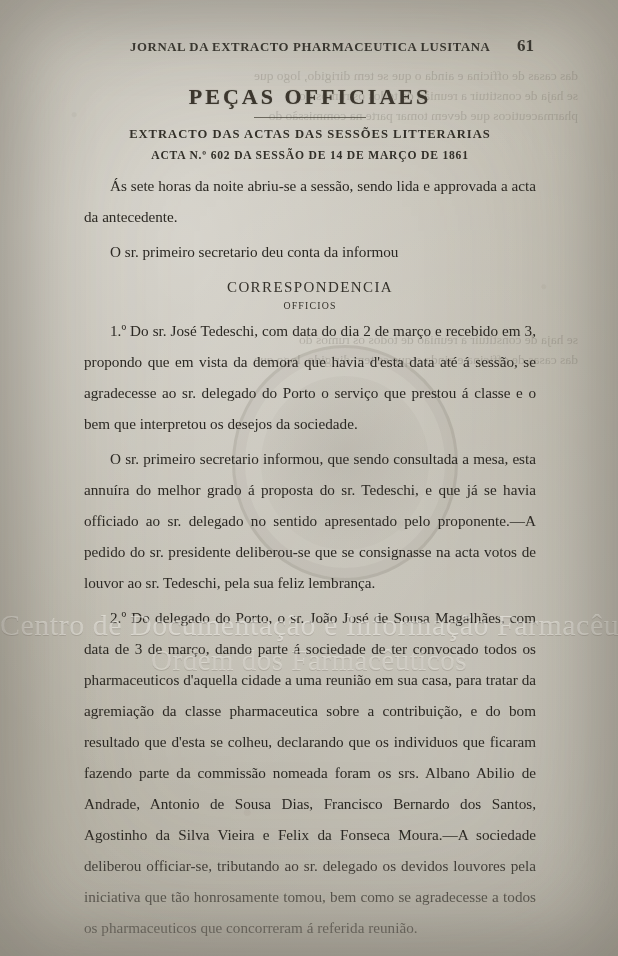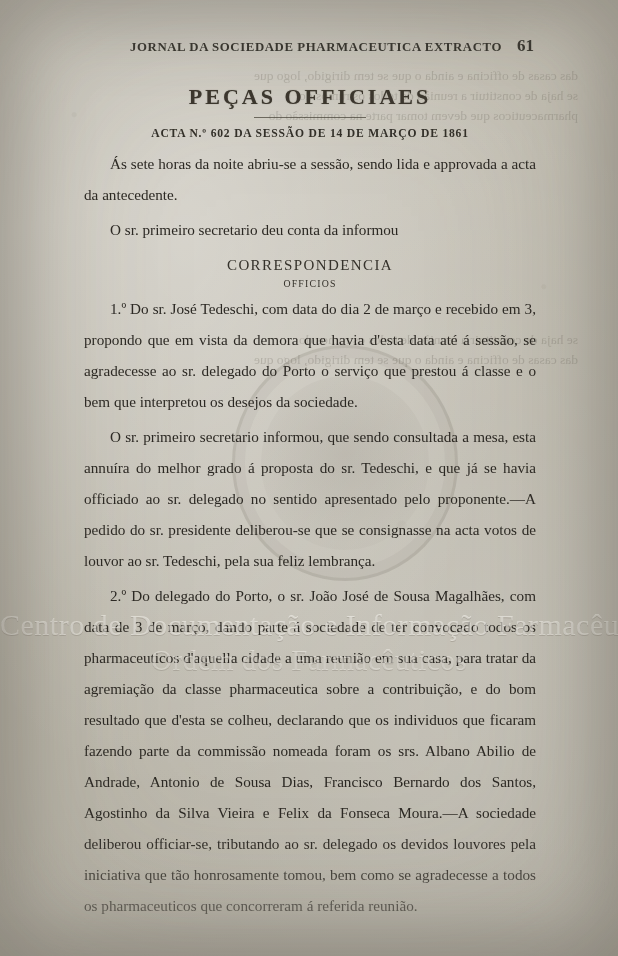--- a/index.html
+++ b/index.html
@@ -222,27 +222,28 @@
   <div class="bleedthrough b2">
     <div>se haja de constituir a reunião de todos os rumos do</div>
     <div>das casas de officina e ainda o que se tem dirigido, logo que</div>
   </div>
 
   <div class="stamp"></div>
 
   <div class="content">
 
     <div class="runhead">
-      <span class="title">JORNAL DA SOCIEDADE PHARMACEUTICA EXTRACTO</span>
+      <span class="title">JORNAL DA EXTRACTO PHARMACEUTICA LUSITANA</span>
       <span class="folio">61</span>
     </div>
 
     <div class="headings">
       <div class="h-main">PEÇAS OFFICIAES</div>
       <div class="rule"></div>
+      <div class="h-sub">EXTRACTO DAS ACTAS DAS SESSÕES LITTERARIAS</div>
       <div class="h-acta">ACTA N.º 602 DA SESSÃO DE 14 DE MARÇO DE 1861</div>
     </div>
 
     <div class="para first">Ás sete horas da noite abriu-se a sessão, sendo lida e approvada a acta da antecedente.</div>
     <div class="para">O sr. primeiro secretario deu conta da informou</div>
 
     <div class="center-label">CORRESPONDENCIA</div>
     <div class="center-label small">OFFICIOS</div>
 
     <div class="para">1.º Do sr. José Tedeschi, com data do dia 2 de março e recebido em 3, propondo que em vista da demora que havia d'esta data até á sessão, se agradecesse ao sr. delegado do Porto o serviço que prestou á classe e o bem que interpretou os desejos da sociedade.</div>

